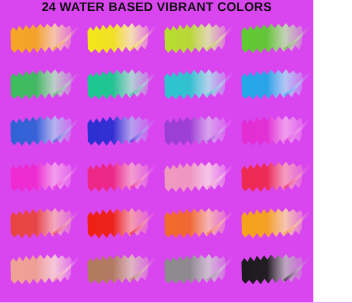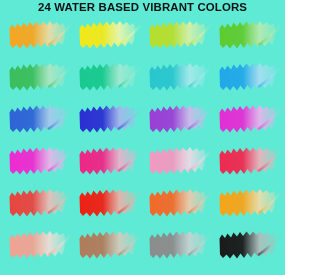--- a/index.html
+++ b/index.html
@@ -12,21 +12,21 @@
     width: 285px;
     height: 275px;
     overflow: hidden;
     font-family: "Liberation Sans", sans-serif;
     -webkit-font-smoothing: antialiased;
   }
   #poster {
     position: relative;
     width: 285px;
     height: 275px;
-    background: #5eead4;
+    background: #d946ef;
     box-sizing: border-box;
   }
   #title {
     position: absolute;
     left: 0;
     top: 1px;
     width: 285px;
     text-align: center;
     font-family: "Liberation Sans", sans-serif;
     font-weight: bold;

